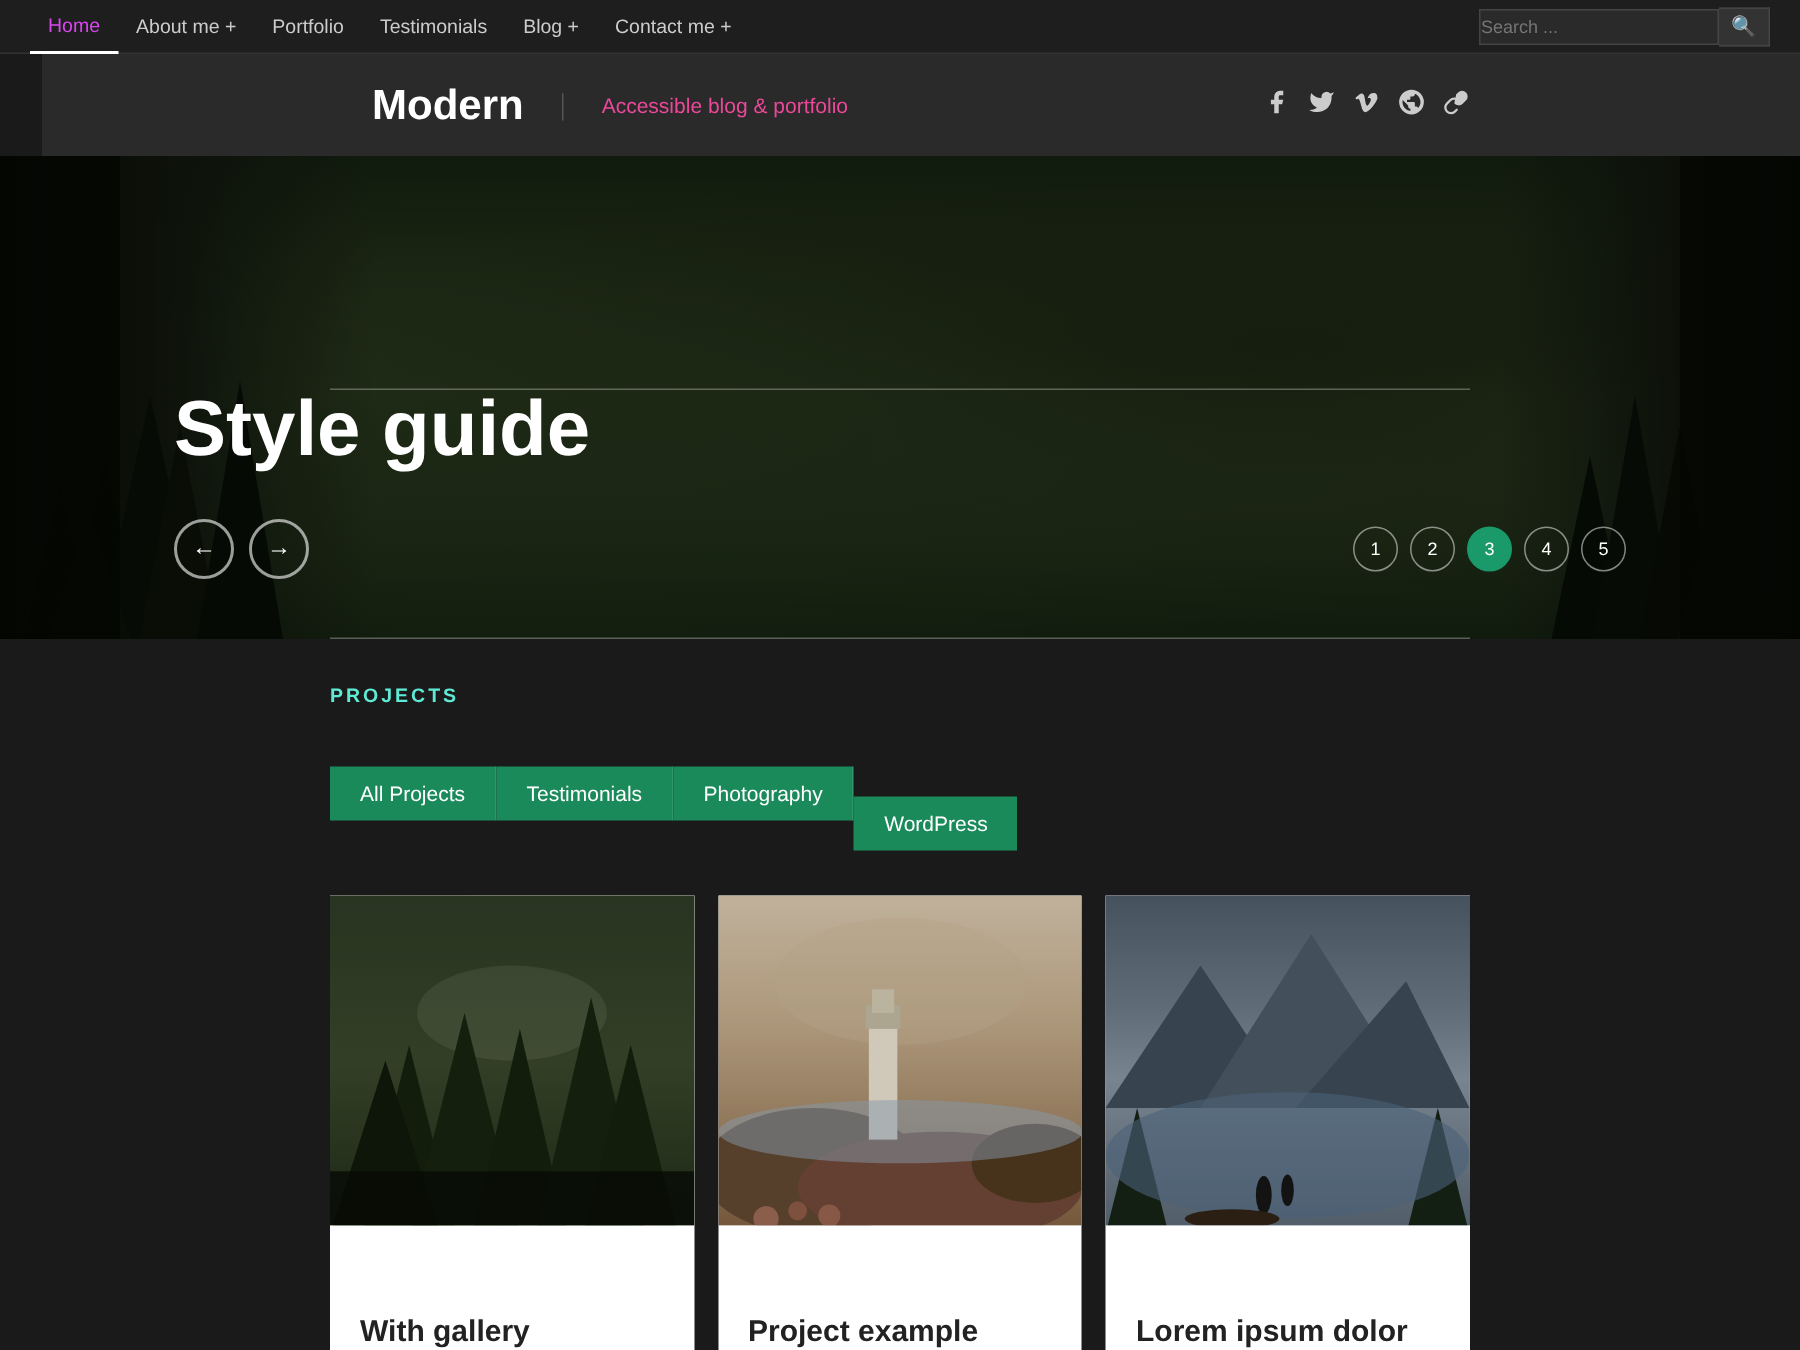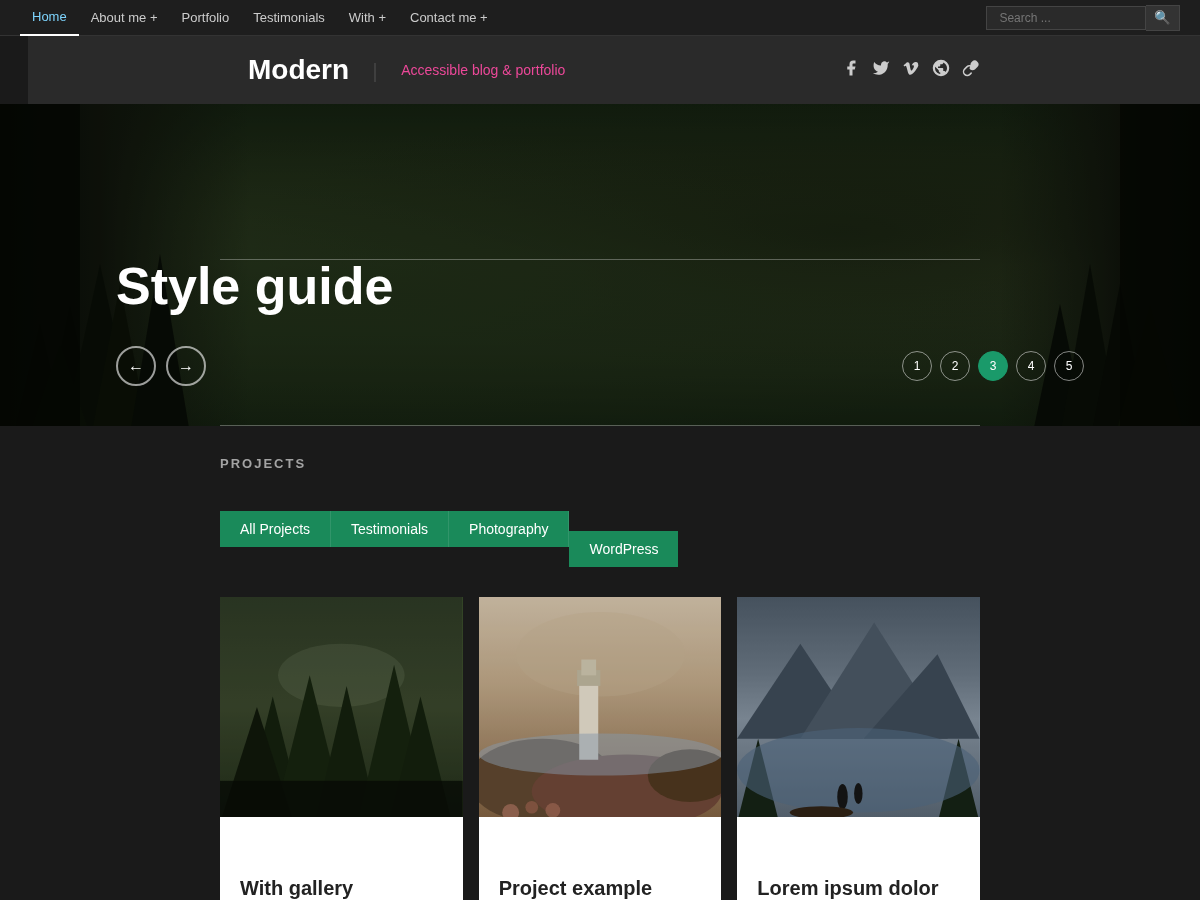--- a/index.html
+++ b/index.html
@@ -20,30 +20,30 @@
       color: #ccc;
       font-size: 13px;
       padding: 0 12px;
       height: 36px;
       display: flex;
       align-items: center;
       cursor: pointer;
       text-decoration: none;
       font-family: Arial, sans-serif;
     }
-    .nav-item.active { color: #7dd3fc; border-bottom: 2px solid #fff; text-align: right; }
+    .nav-item.active { color: #d946ef; border-bottom: 2px solid #fff; text-align: right; }
     .nav-search {
       display: flex;
       align-items: center;
     }
     .nav-search input {
       background: #2a2a2a;
       border: 1px solid #444;
       color: #ccc;
-      padding: 4px 12px;
+      padding: 4px 0;
       font-size: 12px;
       width: 160px;
       outline: none;
       font-family: Arial, sans-serif;
     }
     .nav-search button {
       background: #333;
       border: 1px solid #444;
       border-left: none;
       color: #aaa;
@@ -164,21 +164,21 @@
 
     
     .projects-section {
       background: #1a1a1a;
       padding: 30px 220px 40px;
     }
     .projects-title {
       font-size: 13px;
       font-weight: bold;
       letter-spacing: 2px;
-      color: #a3a3a3;
+      color: #5eead4;
       font-family: Arial, sans-serif;
       margin-bottom: 20px;
     }
     .filter-buttons { display: flex; gap: 0; margin-bottom: 30px; align-items: center; }
     .filter-btn {
       padding: 10px 20px;
       background: #1a8a5a;
       color: #fff;
       border: none;
       font-size: 14px;
@@ -243,21 +243,21 @@
   </style>
 </head>
 <body>
 
 <nav>
   <div class="nav-left">
     <a class="nav-item active">Home</a>
     <a class="nav-item">About me +</a>
     <a class="nav-item">Portfolio</a>
     <a class="nav-item">Testimonials</a>
-    <a class="nav-item">With +</a>
+    <a class="nav-item">Blog +</a>
     <a class="nav-item">Contact me +</a>
   </div>
   <div class="nav-search">
     <input type="text" placeholder="Search ..." style="">
     <button>
       <span>🔍</span>
     </button>
   </div>
 </nav>
 

